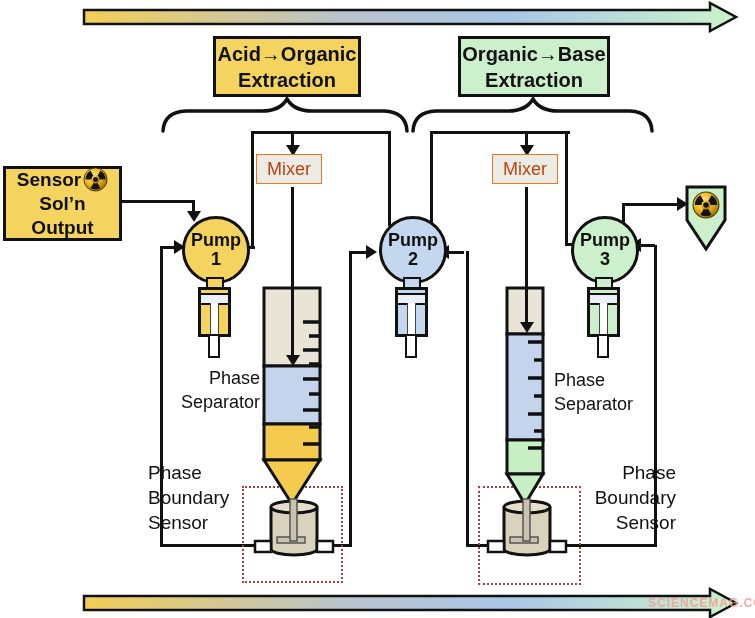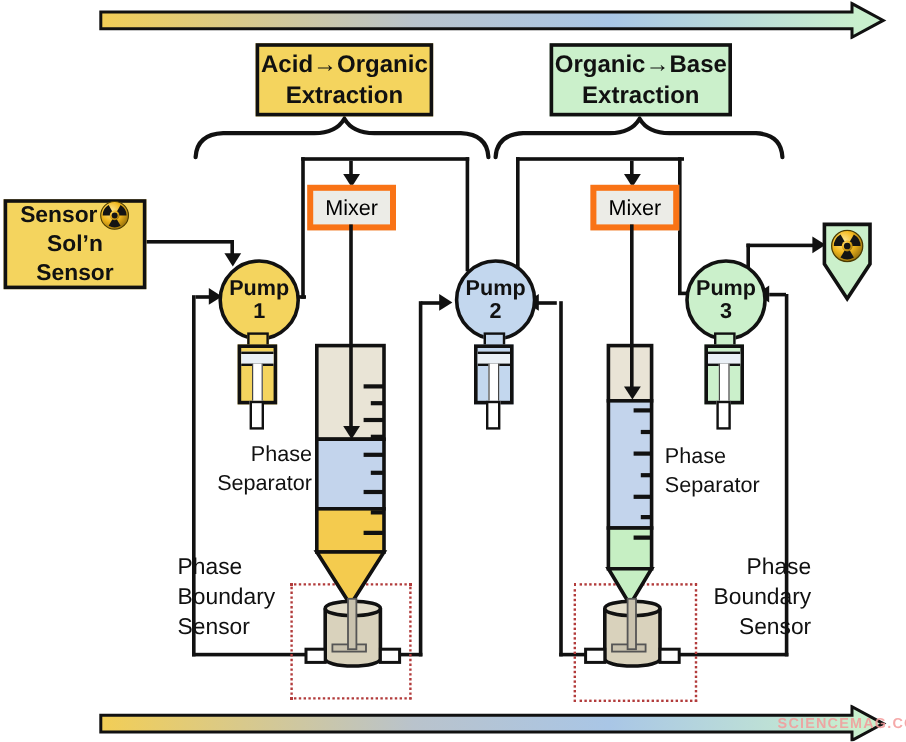--- a/index.html
+++ b/index.html
@@ -17,22 +17,22 @@
   .box-yellow{background:var(--aqueous_yellow);}
   .box-green{background:var(--base_green);}
   .stage-box{font-size:20px;line-height:26px;}
   .io-box{font-size:19px;line-height:24px;}
   .pump{position:absolute;width:62px;height:62px;border-radius:50%;border:3.5px solid #111;
         display:flex;flex-direction:column;align-items:center;justify-content:center;
         font-weight:bold;font-size:18px;line-height:19px;z-index:2;}
   .pump1{background:var(--aqueous_yellow);}
   .pump2{background:var(--organic_blue);}
   .pump3{background:var(--base_green);}
-  .mixer{position:absolute;width:64px;height:28px;border:5px solid #f97316;background:var(--mixer_gray);
-         display:flex;align-items:center;justify-content:center;font-size:18px;color:#000000;z-index:2;}
+  .mixer{position:absolute;width:64px;height:28px;border:1px solid #f97316;background:var(--mixer_gray);
+         display:flex;align-items:center;justify-content:center;font-size:18px;color:#c2410c;z-index:2;}
   .syr{position:absolute;z-index:2;}
   .syr-neck{position:absolute;left:8px;top:0;width:14px;height:12px;border:2.5px solid #111;}
   .syr-barrel{position:absolute;left:0;top:10px;width:27px;height:44px;border:3px solid #111;}
   .syr-band{position:absolute;left:0;right:0;top:3px;height:8px;background:#EAF0F6;
             border-top:2px solid #111;border-bottom:2px solid #111;}
   .syr-rod{position:absolute;left:9px;top:13px;width:7px;bottom:0;background:#fff;
            border-left:1.5px solid #444;border-right:1.5px solid #444;}
   .syr-needle{position:absolute;left:10px;top:57px;width:8px;height:20px;background:#fff;border:2.5px solid #111;}
   .c-yellow{background:var(--aqueous_yellow);}
   .c-blue{background:var(--organic_blue);}
@@ -146,21 +146,21 @@
     <div>Extraction</div>
   </div>
 
   <div class="box box-yellow io-box" style="left:3px;top:166px;width:113px;height:69px">
     <div style="display:flex;align-items:center;">
       <span>Sensor</span>
       <svg class="rad-inline">
           <use href="#rad-icon"></use>
         </svg>
     </div>
-    <div>Sol’n Sensor</div>
+    <div>Sol’n Output</div>
   </div>
 
 
   <svg class="overlay" style="left:682px;top:183px" width="48" height="70" viewBox="0 0 48 70">
     <polygon points="5,4 43,4 43,37 24,66 5,37" fill="#CBF0CB" stroke="#111" stroke-width="3"></polygon>
     <use href="#rad-icon" x="10" y="8" width="28" height="28"></use>
   </svg>
 
   <div class="pump pump1" style="left:182px;top:216px">
     <div>Pump</div>

